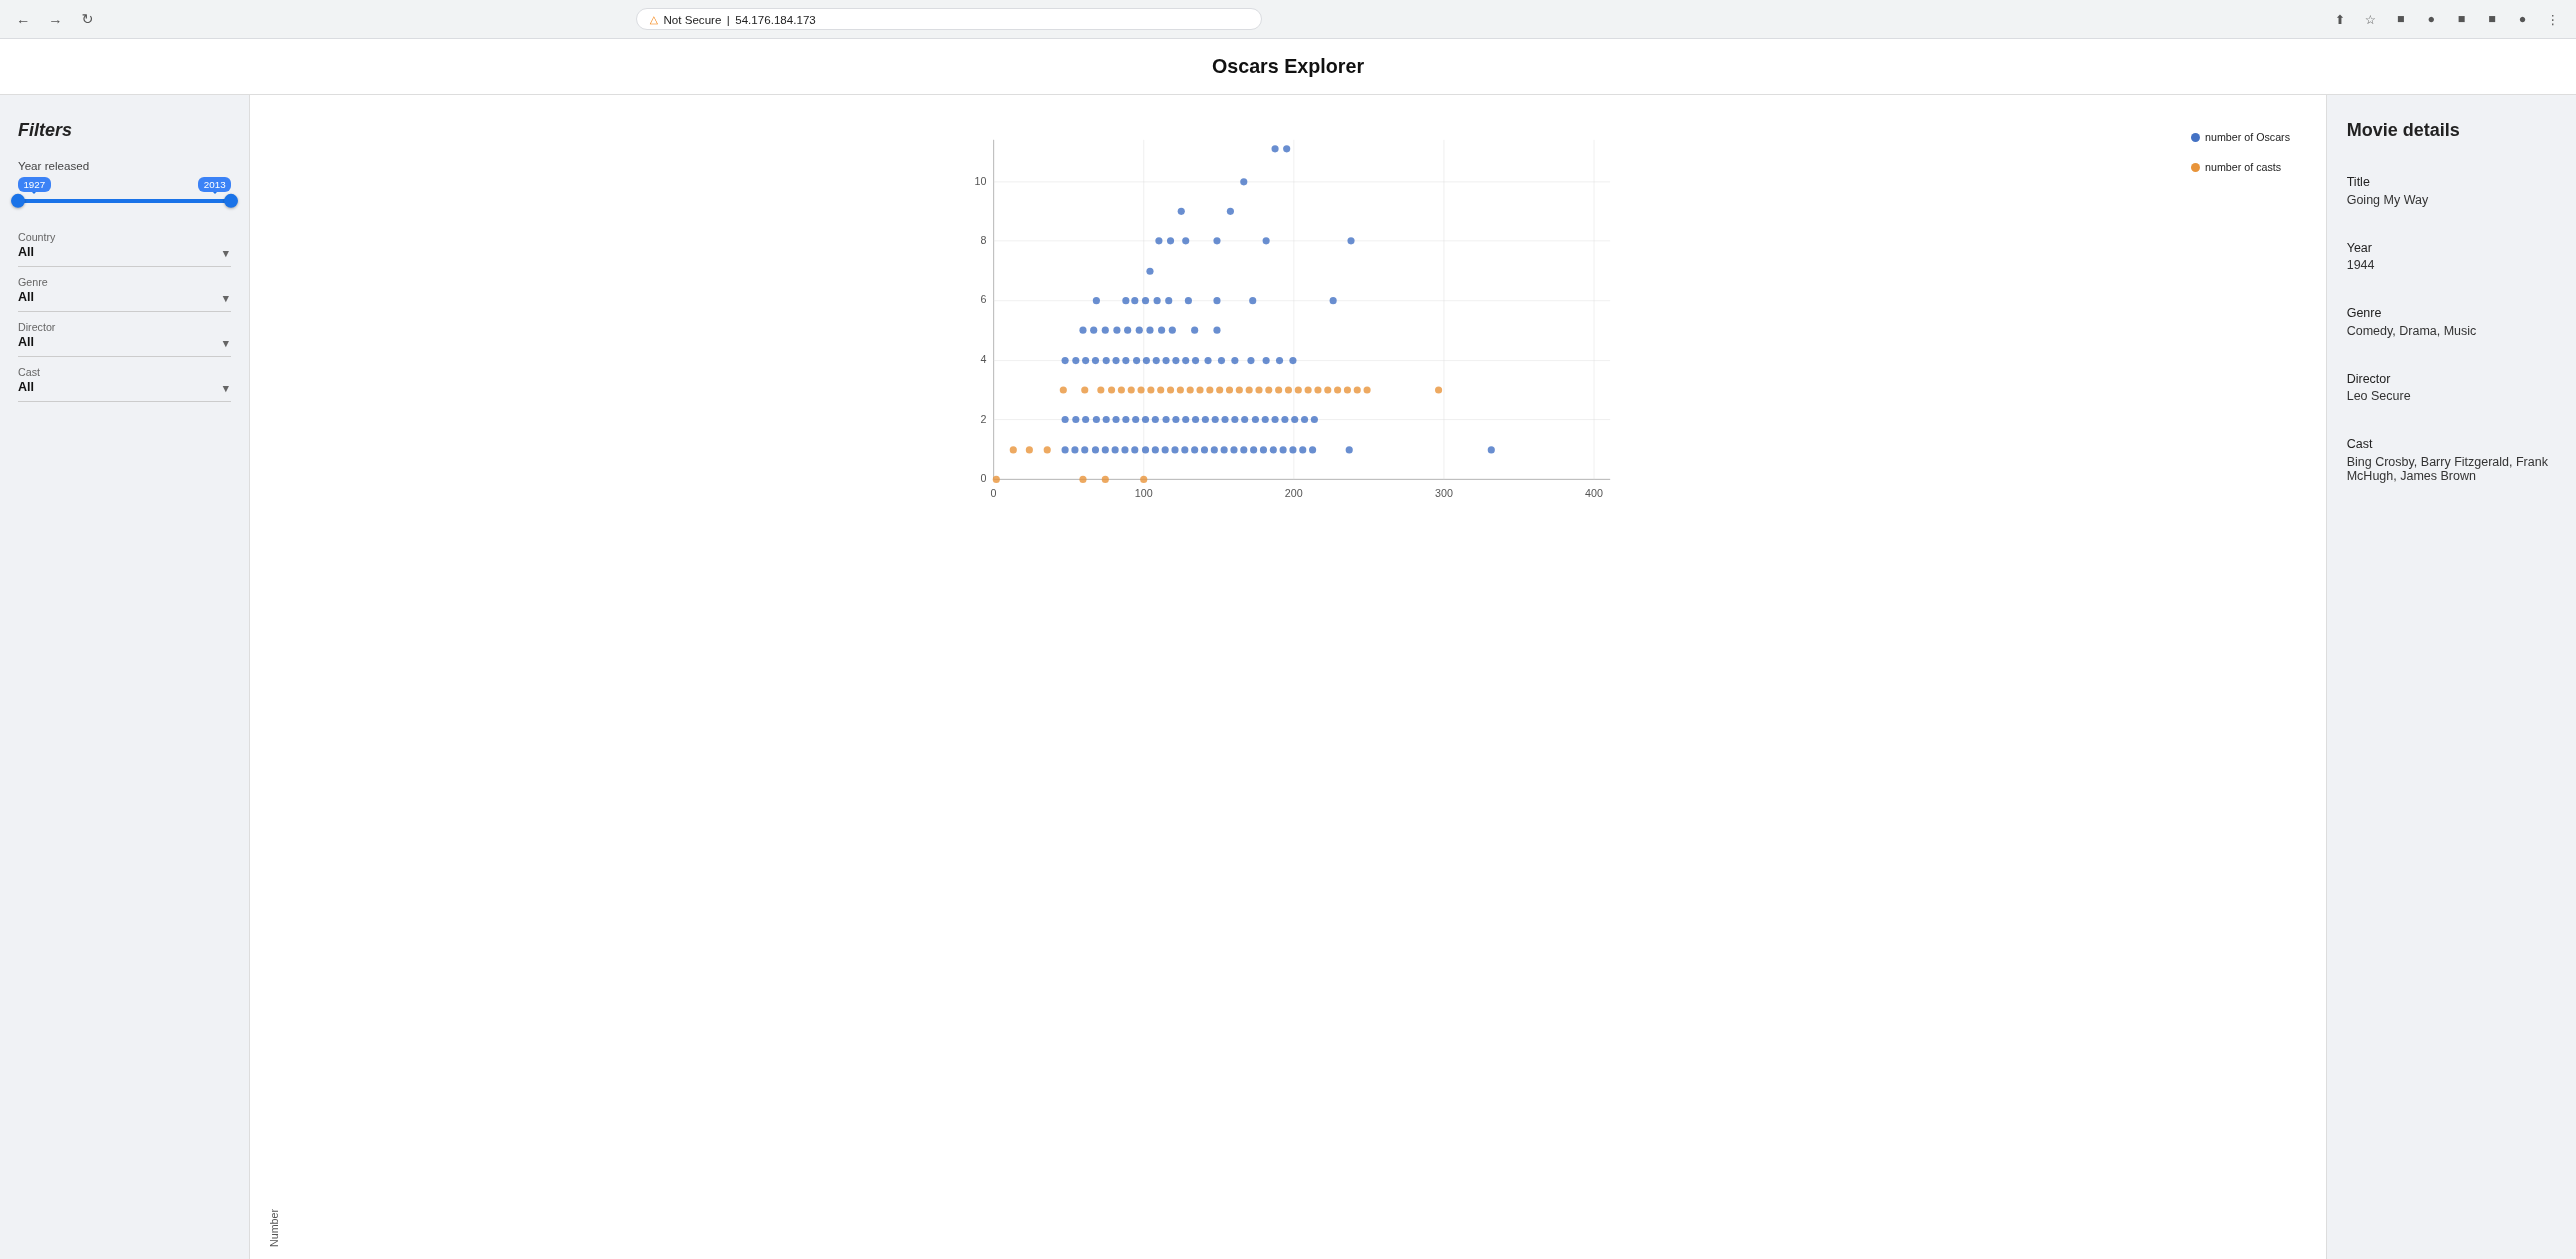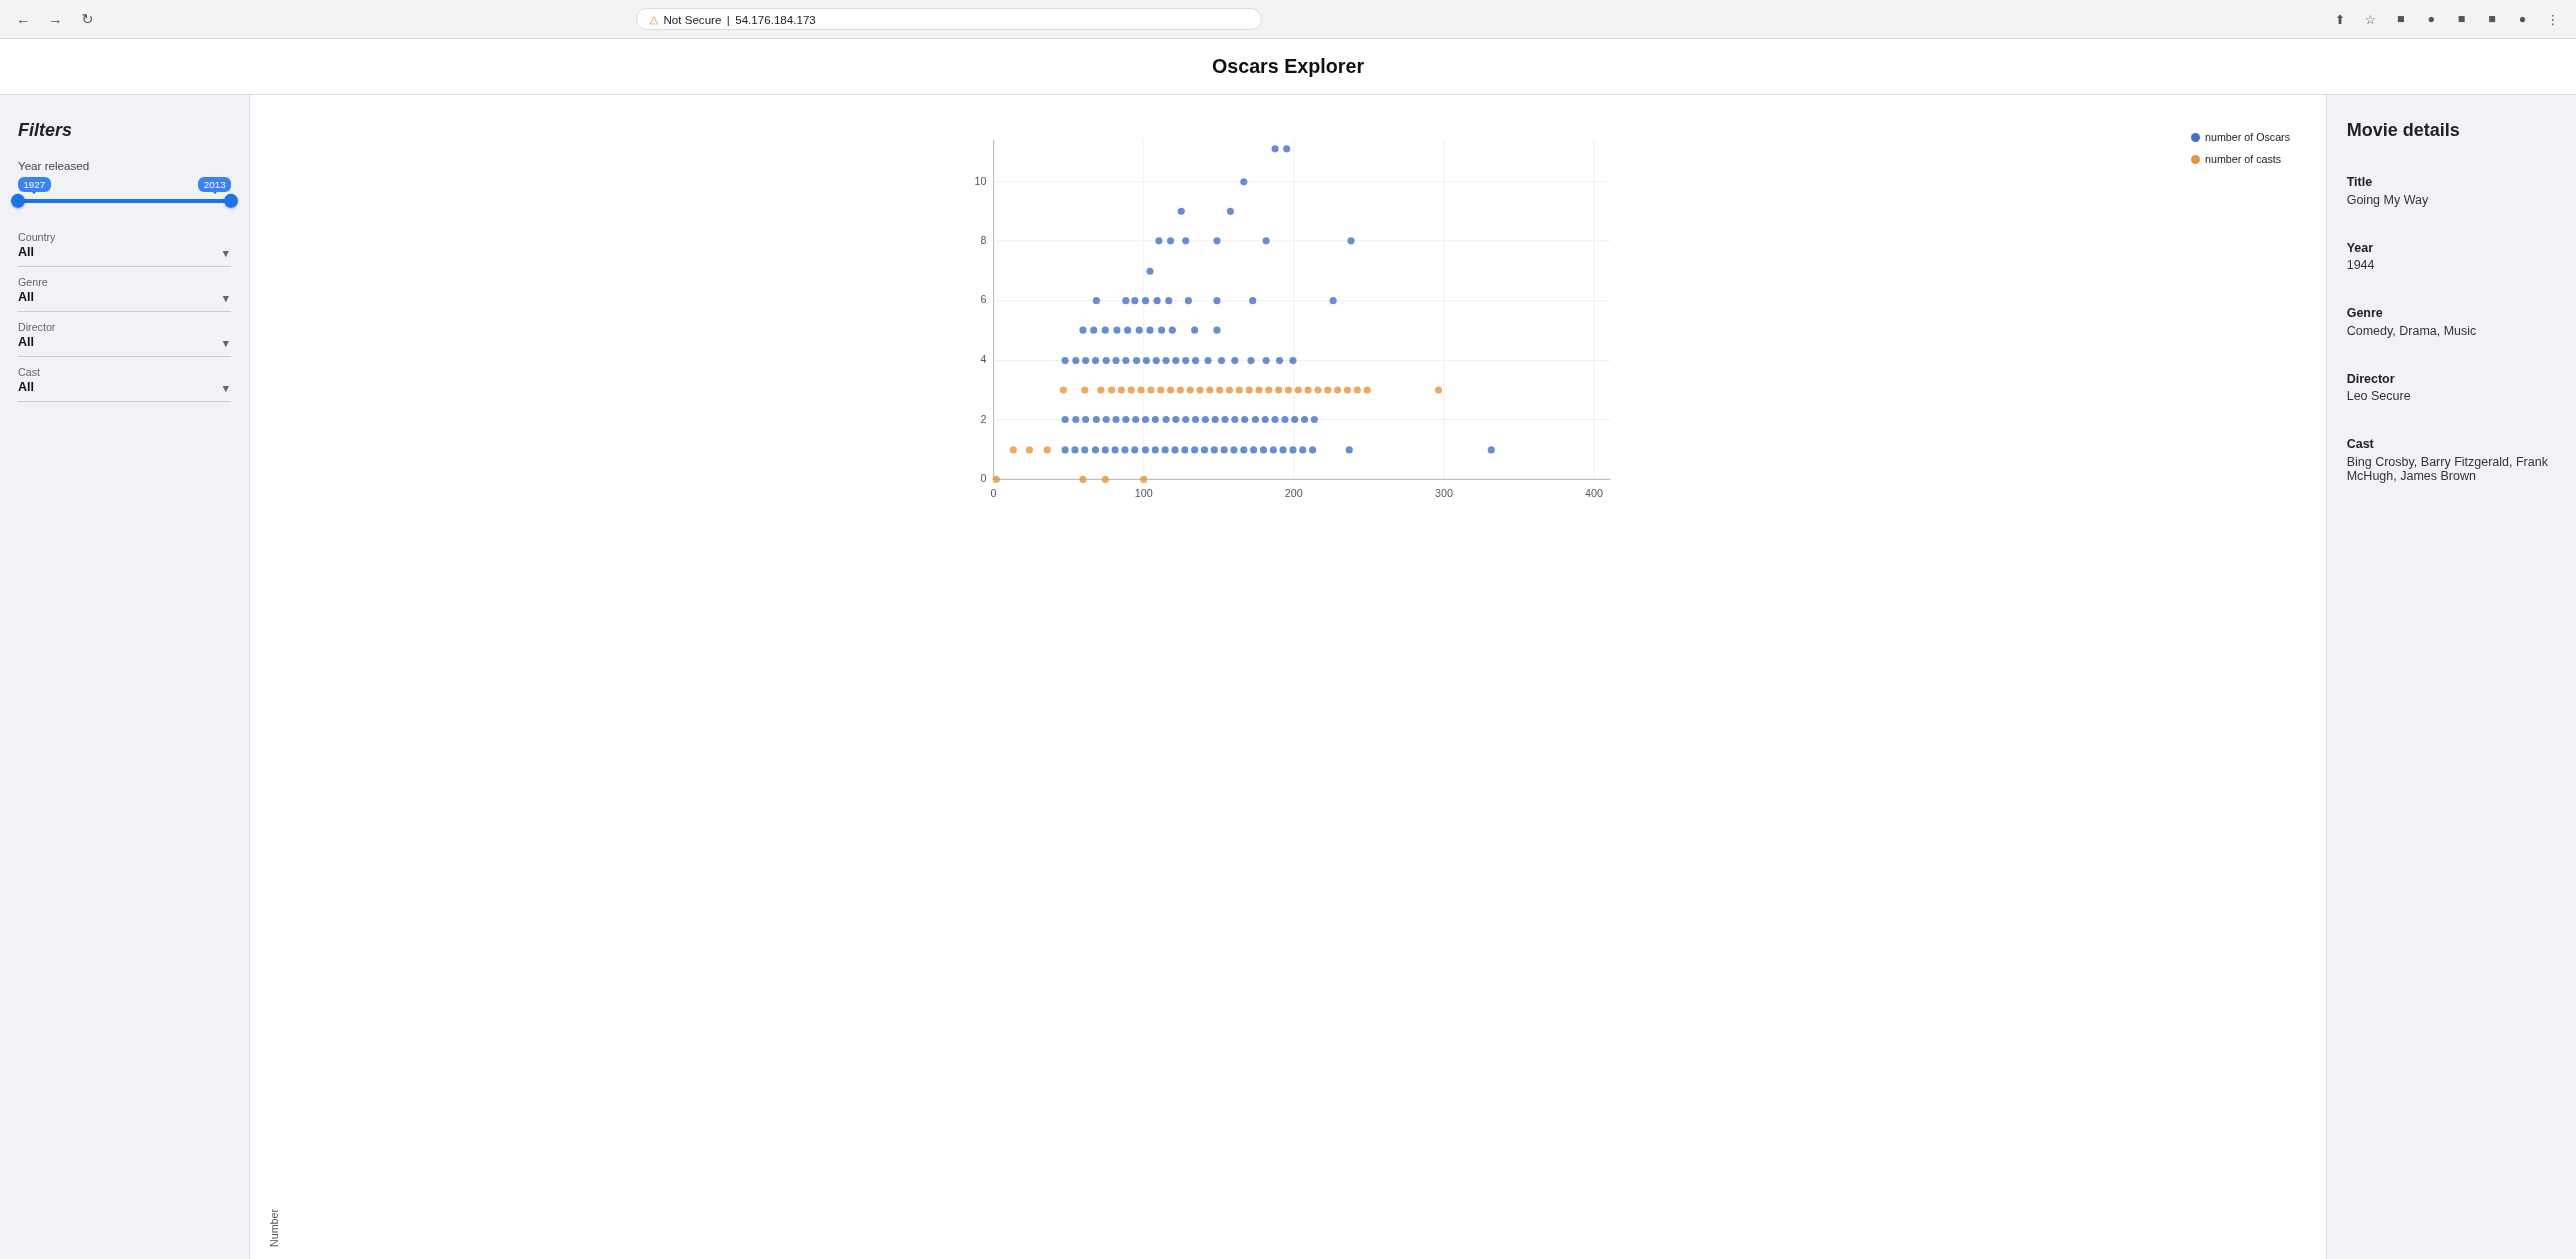--- a/index.html
+++ b/index.html
@@ -183,21 +183,21 @@
       position: relative;
     }
 
     
     .chart-legend {
       position: absolute;
       top: 9px;
       right: 18px;
       display: flex;
       flex-direction: column;
-      gap: 10px;
+      gap: 18px;
     }
     .legend-item {
       display: flex;
       align-items: center;
       gap: 5.4px;
       font-size: 10.7px;
     }
     .legend-dot {
       width: 9px; height: 9px;
       border-radius: 50%;
@@ -212,21 +212,21 @@
     
     .details-panel {
       width: 250px;
       min-width: 250px;
       background: #f0f2f5;
       padding: 25px 19.7px;
       border-left: 0.9px solid #ddd;
     }
     .details-title { font-size: 18px; font-weight: bold; margin-bottom: 21.5px; }
     .detail-group { margin-bottom: 18px; }
-    .detail-key { font-size: 12.5px; font-weight: bold; margin-bottom: 3.6px; margin-top: 34px; }
+    .detail-key { font-size: 12.5px; font-weight: normal; margin-bottom: 3.6px; margin-top: 34px; }
     .detail-value { font-size: 12.5px; color: #333; }
   </style>
 </head>
 <body>
 
 <div class="browser-chrome">
   <button class="nav-btn">←</button>
   <button class="nav-btn">→</button>
   <button class="nav-btn">↻</button>
   <div class="address-bar">

